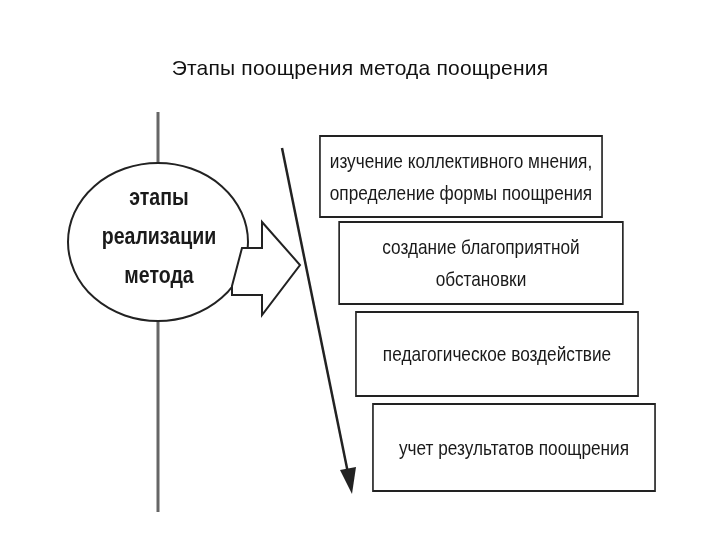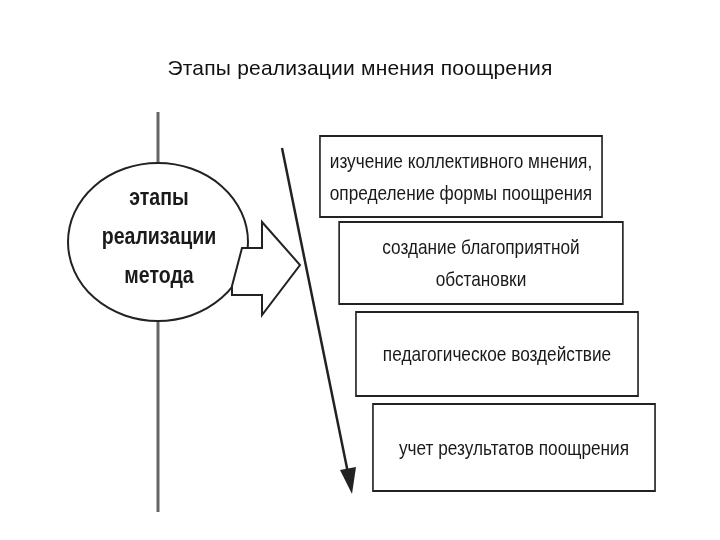--- a/index.html
+++ b/index.html
@@ -11,21 +11,21 @@
     font-family:"Liberation Sans", sans-serif; font-size:21px; line-height:32px; color:#1a1a1a;
     transform:scaleX(0.82); transform-origin:center; }
   .stage-box span { display:block; }
   .ellipse-text { position:absolute; left:74px; top:178px; width:170px; text-align:center;
     font-family:"Liberation Sans", sans-serif; font-weight:bold; font-size:23px; line-height:39px; color:#1a1a1a;
     transform:scaleX(0.85); }
 </style>
 </head>
 <body>
 
-<div class="title">Этапы реализации мнения поощрения</div>
+<div class="title">Этапы поощрения метода поощрения</div>
 
 <svg class="diagram" width="720" height="540">
 
   <line x1="158" y1="112" x2="158" y2="512" stroke="#666" stroke-width="3"></line>
 
   <ellipse cx="158" cy="242" rx="90" ry="79" fill="#fff" stroke="#222" stroke-width="2"></ellipse>
 
   <polygon points="242,248 262,248 262,222 300,265 262,315 262,295 232,295 232,286" fill="#fff" stroke="#222" stroke-width="2" stroke-linejoin="miter"></polygon>
 
   <line x1="282" y1="148" x2="349" y2="478" stroke="#222" stroke-width="2.5"></line>

